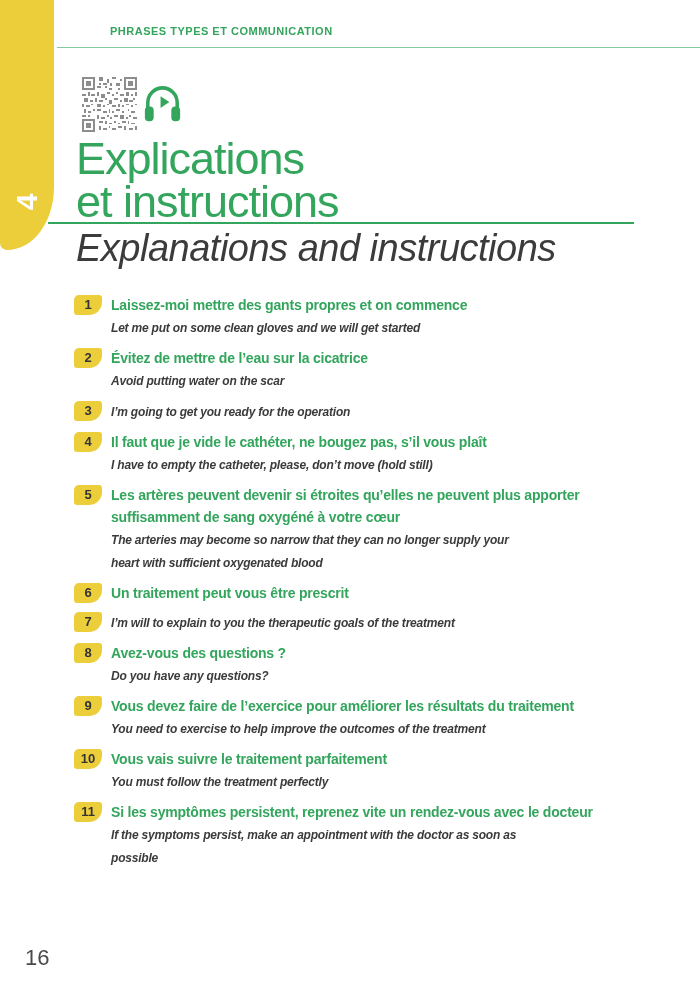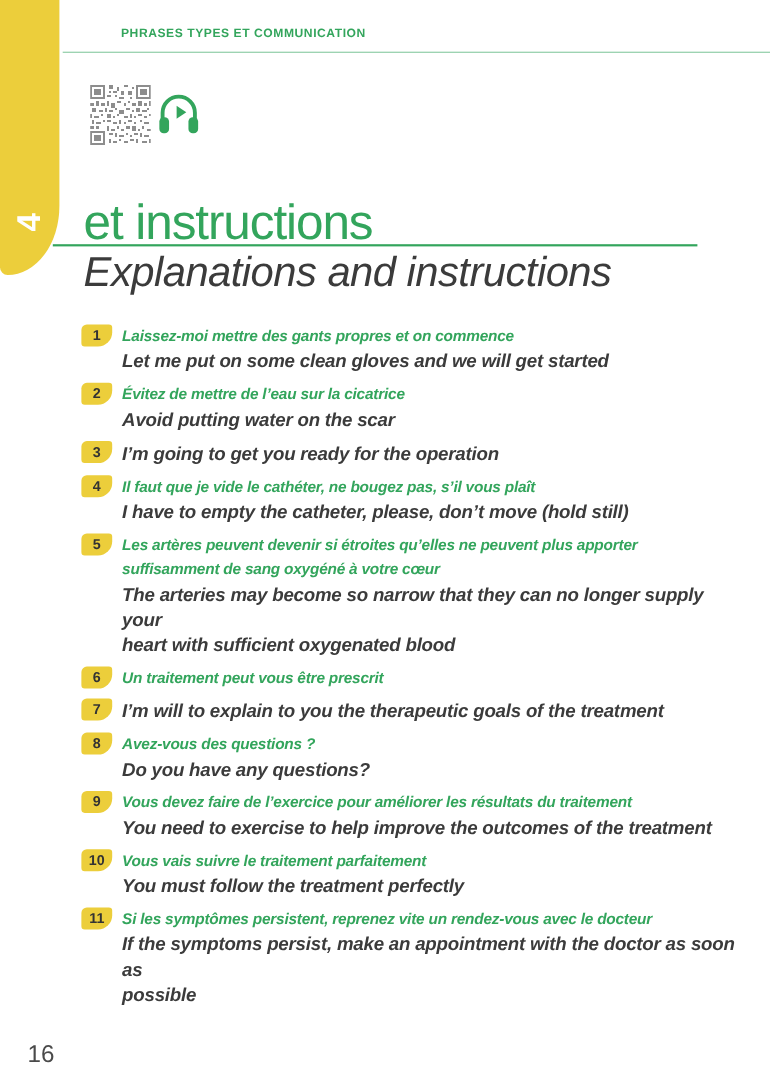--- a/index.html
+++ b/index.html
@@ -77,25 +77,24 @@
     background:var(--yellow);
     border-radius:5px 3px 13px 3px;
     color:#333333; font-weight:bold; font-size:13px; line-height:20px;
     text-align:center;
   }
   .texts { flex:1 1 auto; min-width:0; }
   .fr {
     color:var(--green); font-weight:bold;
     font-size:14px; line-height:22px; letter-spacing:-0.2px;
     white-space:pre-line;
-    font-style:italic;
   }
   .en {
     color:var(--dark); font-style:italic; font-weight:600;
-    font-size:17px; line-height:23px; letter-spacing:-0.2px;
+    font-size:12px; line-height:23px; letter-spacing:-0.2px;
     margin-top:1px;
     white-space:pre-line;
   }
 
   .pagenum {
     position:absolute; left:25px; top:945px;
     color:#4a4a4a; font-size:22px; font-weight:400;text-align:right;
   }
 </style>
 </head>
@@ -122,21 +121,21 @@
     </g>
   </svg>
 
   <svg class="phones" viewBox="0 0 48 48" aria-hidden="true">
     <path d="M9 28 V21 A15 15 0 0 1 39 21 V28" fill="none" stroke="#33a55c" stroke-width="3.6" stroke-linecap="round"></path>
     <rect x="6" y="25" width="9" height="15" rx="4" fill="#33a55c"></rect>
     <rect x="33" y="25" width="9" height="15" rx="4" fill="#33a55c"></rect>
     <path d="M22 14.5 L31 20.5 L22 26.5 Z" fill="#33a55c"></path>
   </svg>
 
-  <h1 class="title"><br><span>et instructions</span></h1>
+  <h1 class="title"><span>Explications</span><br><span>et instructions</span></h1>
   <div class="title-rule"></div>
   <h2 class="subtitle">Explanations and instructions</h2>
 
   <div class="phrases">
 
       <div class="item">
         <div class="badge">1</div>
         <div class="texts">
           <div class="fr">Laissez-moi mettre des gants propres et on commence</div>
           <div class="en">Let me put on some clean gloves and we will get started</div>

